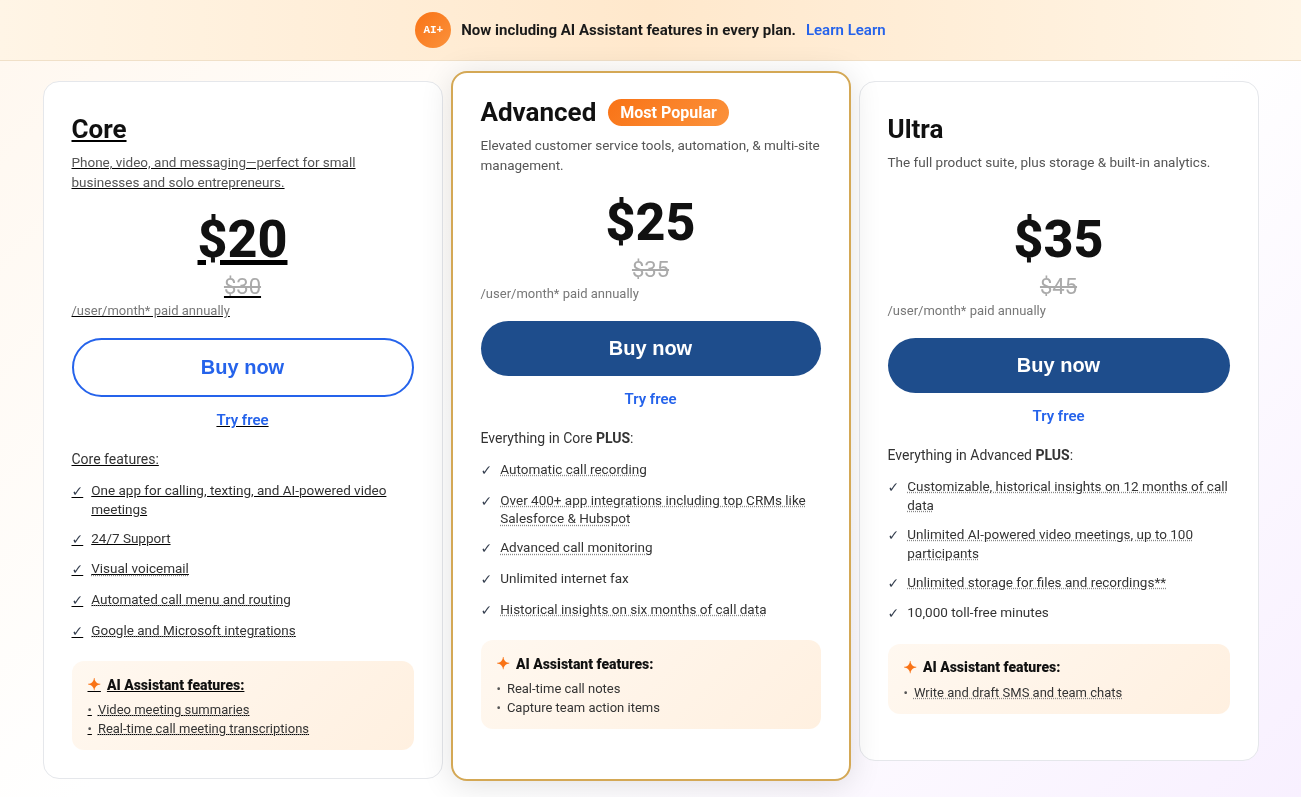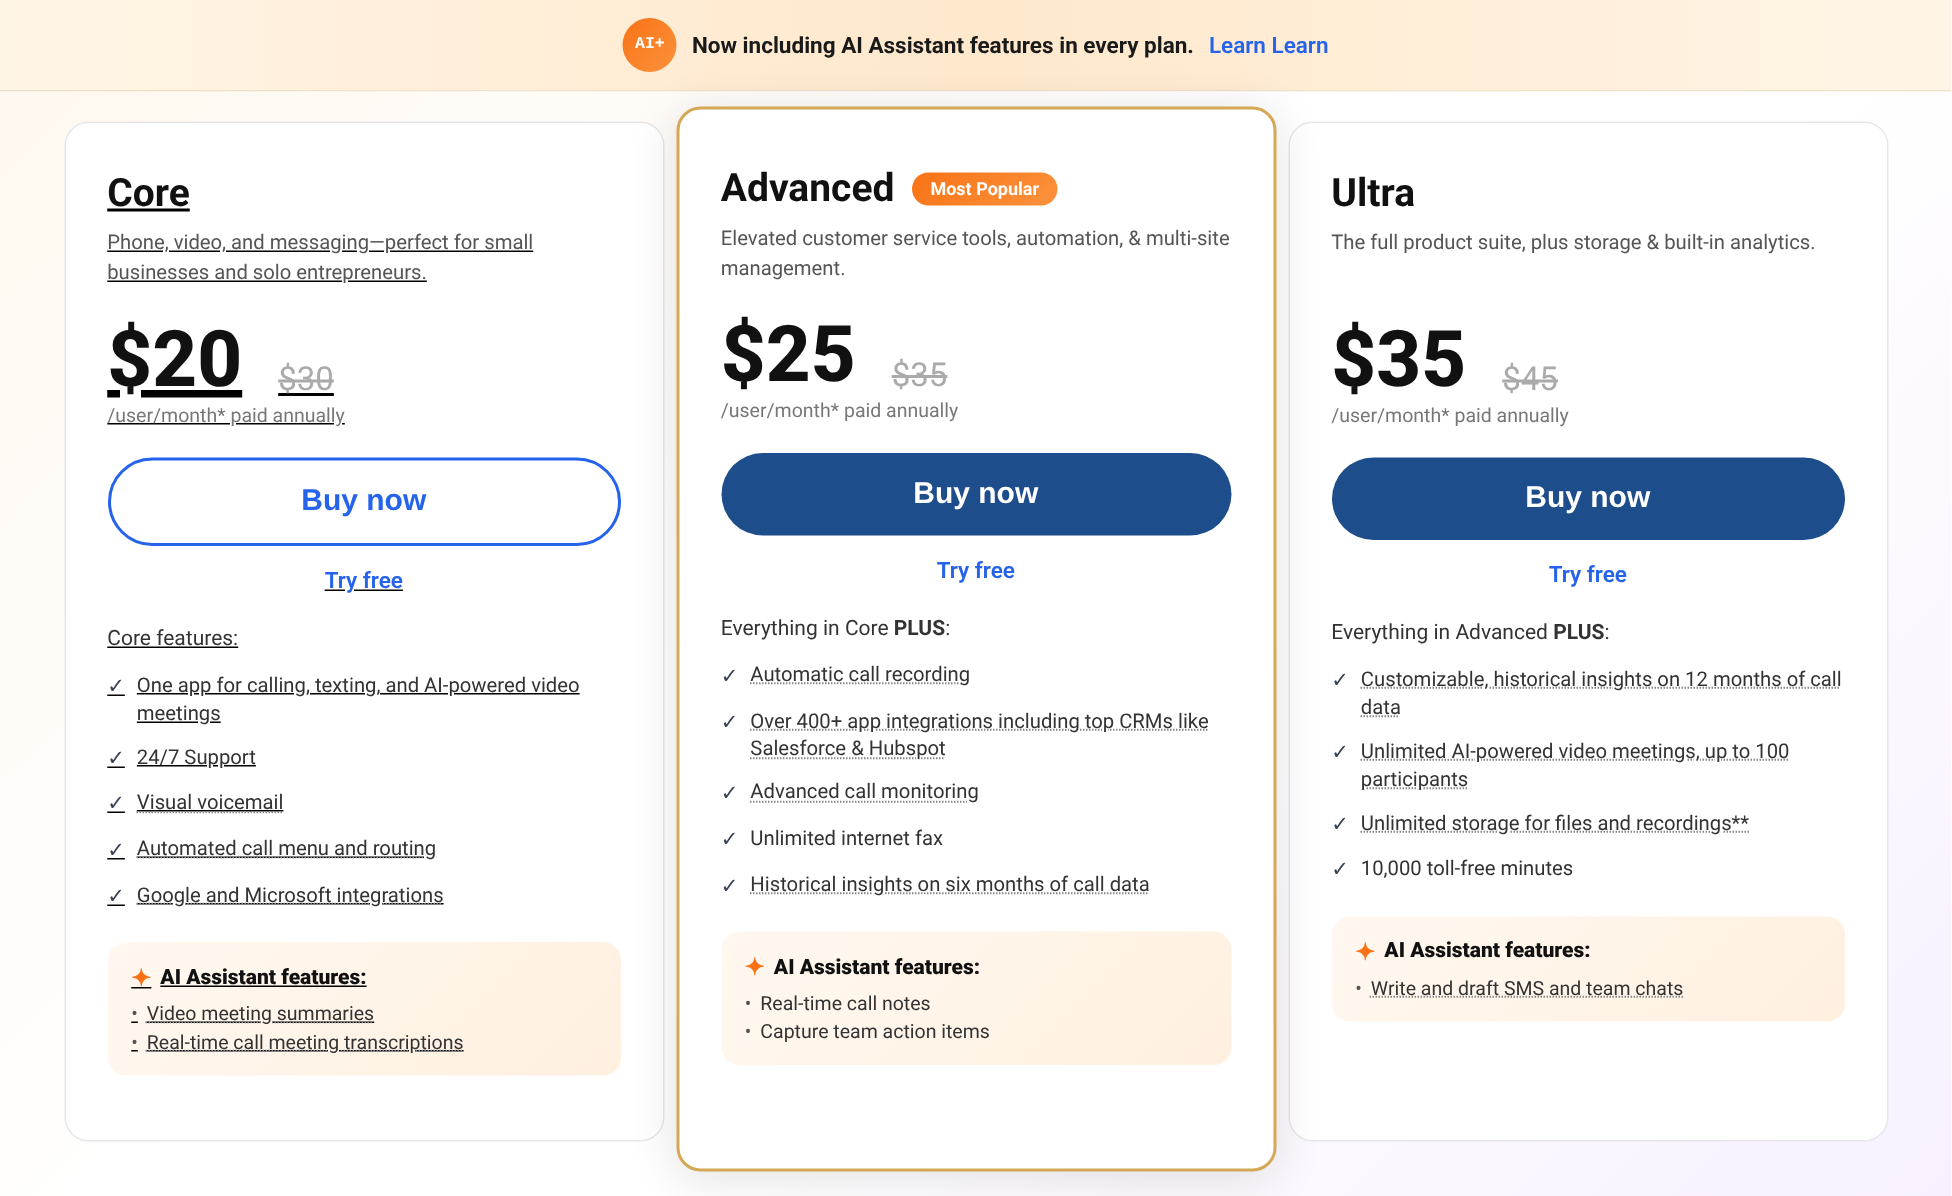--- a/index.html
+++ b/index.html
@@ -75,21 +75,21 @@
       text-decoration: underline;
     }
 
     
     .plan-card.advanced {
       border: 2px solid #d4a855;
       box-shadow: 0 4px 32px rgba(0,0,0,0.12);
       z-index: 2;
       margin-top: -10px;
       min-height: 710px;
-      padding-top: 38px;
+      padding-top: 24px;
     }
 
     
     .plan-card.ultra {
       border: 1.5px solid #e5e7eb;
       margin-left: 8px;
       z-index: 1;
     }
 
     .plan-title-row {
@@ -101,39 +101,40 @@
 
     .plan-title {
       font-size: 26px;
       font-weight: 700;
       color: #111;
     }
 
     .most-popular-badge {
       background: linear-gradient(135deg, #f97316, #fb923c);
       color: white;
-      font-size: 12px;
+      font-size: 16px;
       font-weight: 700;
       padding: 4px 12px;
       border-radius: 20px;
     }
 
     .plan-description {
       font-size: 13.5px;
       color: #555;
       line-height: 1.5;
       margin-bottom: 20px;
       min-height: 42px;
     }
 
     .price-row {
       display: flex;
-      align-items: flex-end;
-      gap: 24px;
+      align-items: center;
+      gap: 8px;
       margin-bottom: 4px;
+      flex-direction: column;
     }
 
     .price-current {
       font-size: 52px;
       font-weight: 800;
       color: #111;
       line-height: 1;
     }
 
     .price-original {

